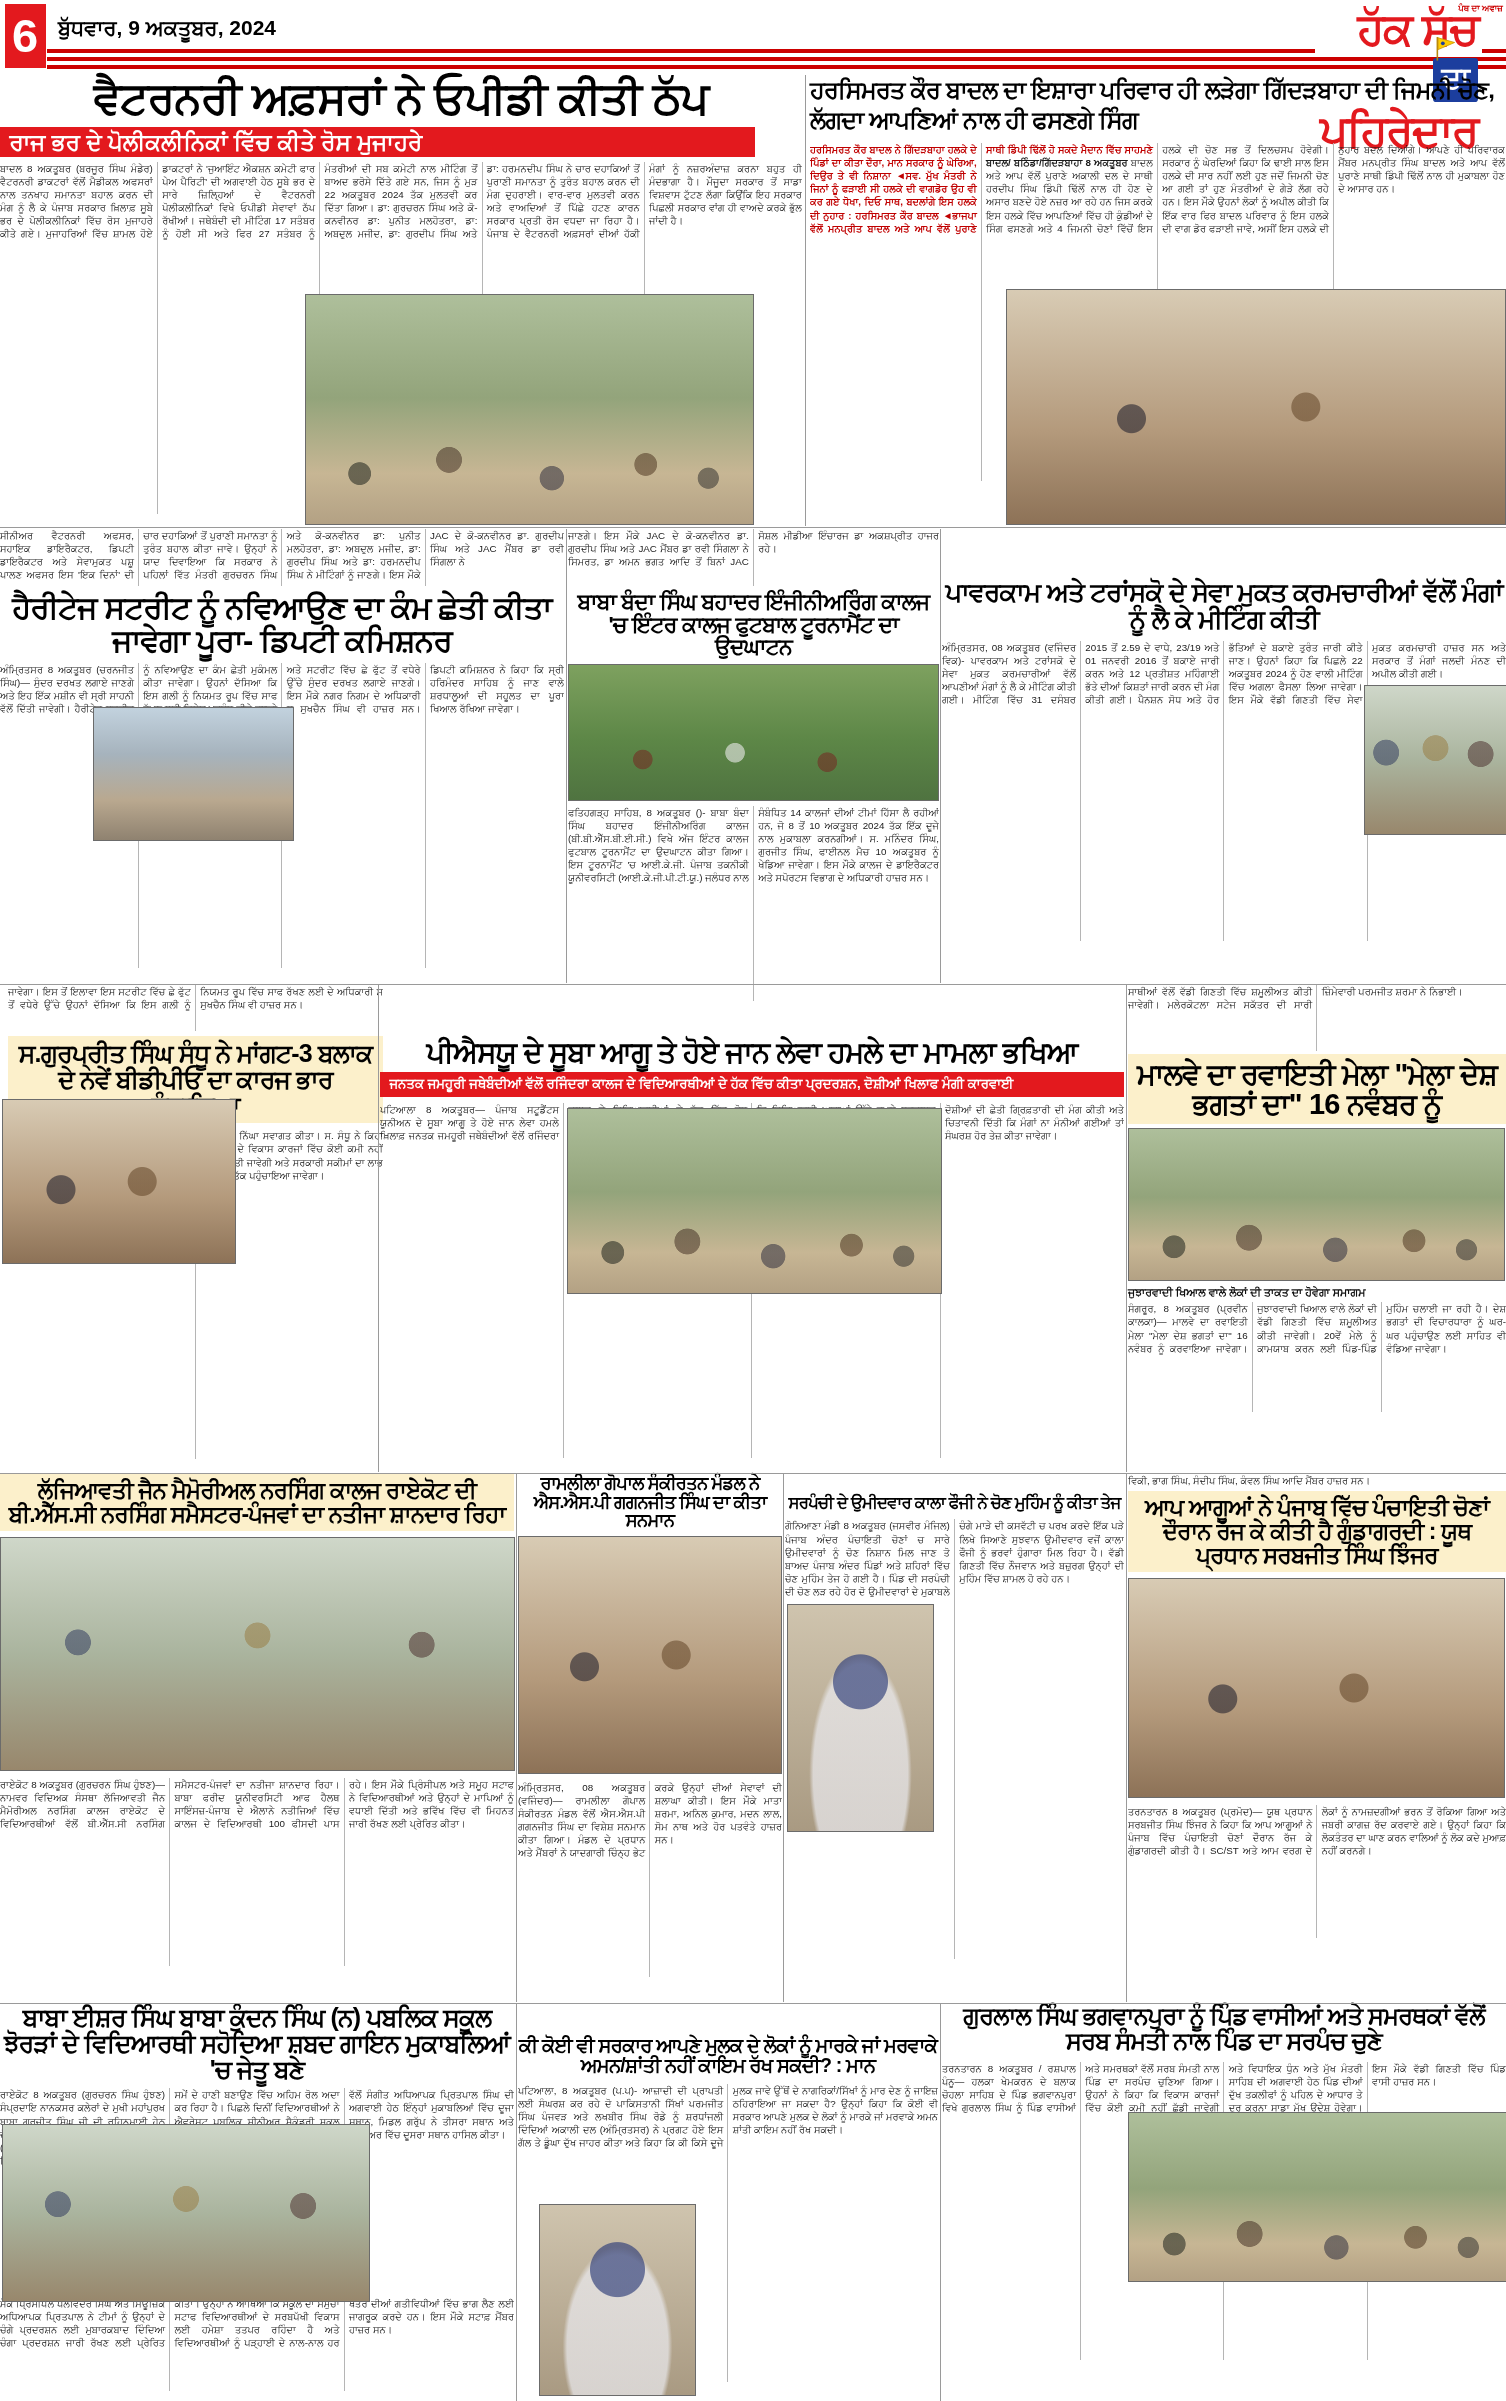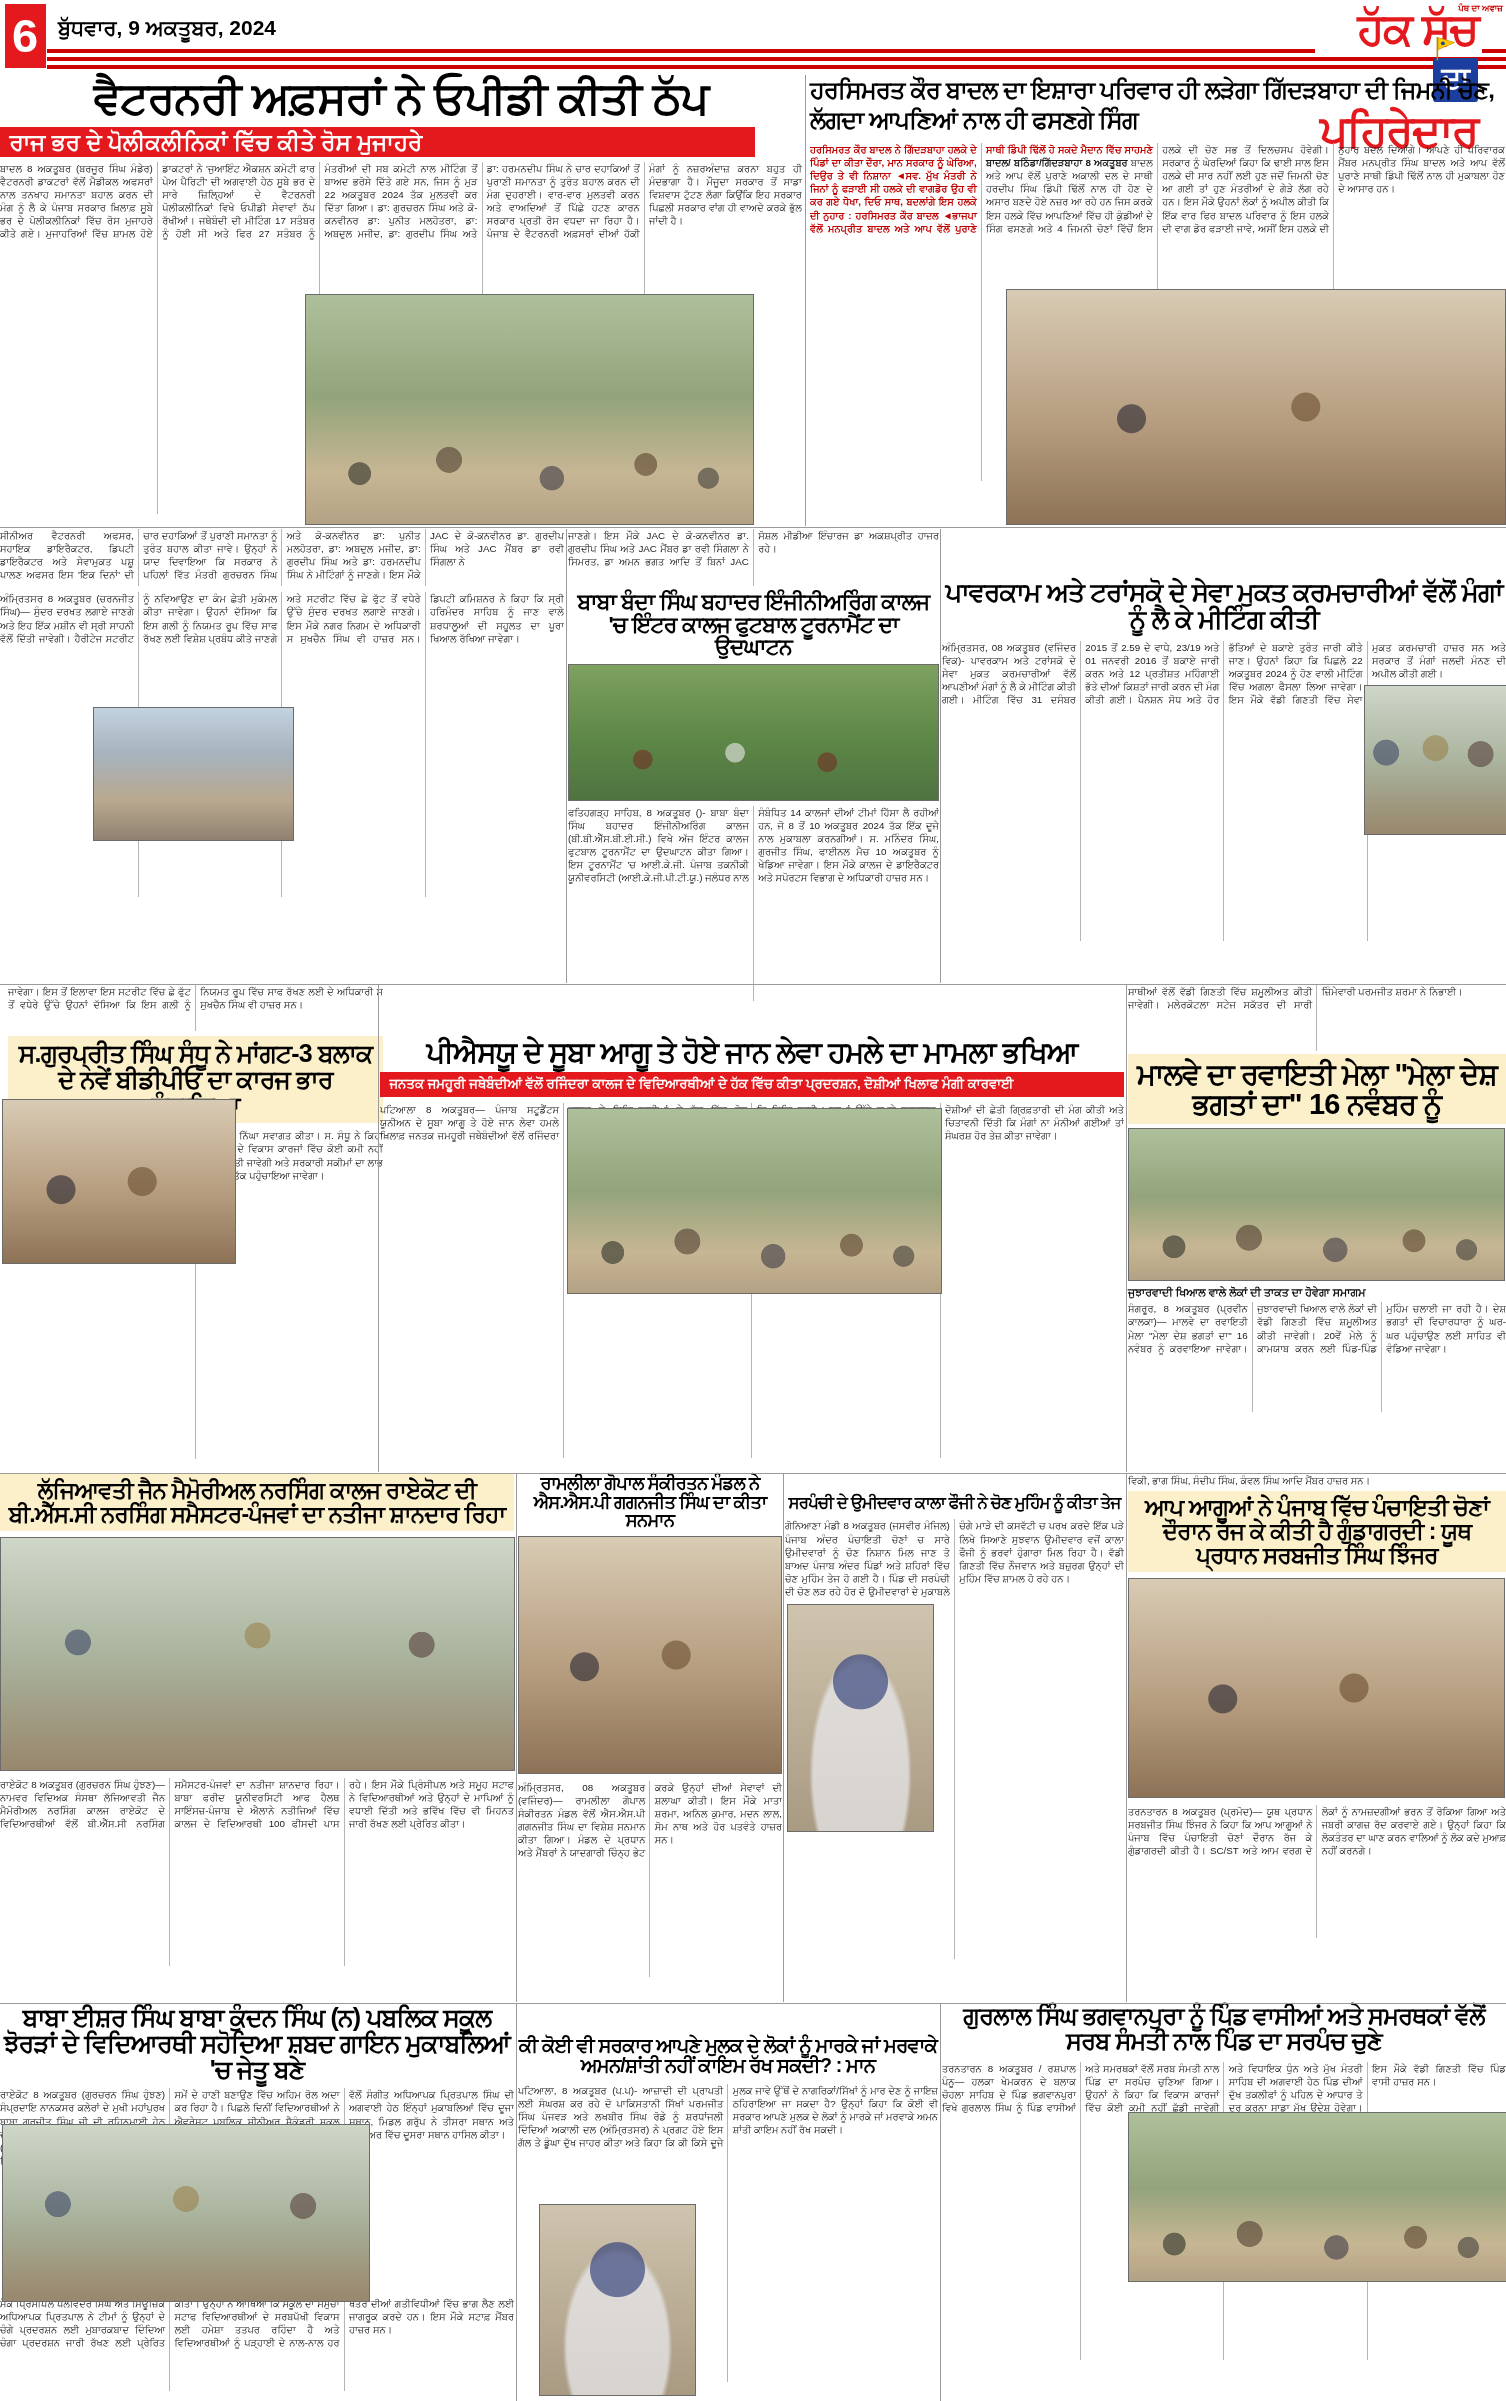--- a/index.html
+++ b/index.html
@@ -98,20 +98,21 @@
     <div class="bt cols-4" style="height:338px;overflow:hidden;margin-top:7.9px;">
       <span class="lead-red">ਹਰਸਿਮਰਤ ਕੌਰ ਬਾਦਲ ਨੇ ਗਿੱਦੜਬਾਹਾ ਹਲਕੇ ਦੇ ਪਿੰਡਾਂ ਦਾ ਕੀਤਾ ਦੌਰਾ, ਮਾਨ ਸਰਕਾਰ ਨੂੰ ਘੇਰਿਆ, ਦਿਉਰ ਤੇ ਵੀ ਨਿਸ਼ਾਨਾ ◄ਸਵ. ਮੁੱਖ ਮੰਤਰੀ ਨੇ ਜਿਨਾਂ ਨੂੰ ਫੜਾਈ ਸੀ ਹਲਕੇ ਦੀ ਵਾਗਡੋਰ ਉਹ ਵੀ ਕਰ ਗਏ ਧੋਖਾ, ਦਿਓ ਸਾਥ, ਬਦਲਾਂਗੇ ਇਸ ਹਲਕੇ ਦੀ ਨੁਹਾਰ : ਹਰਸਿਮਰਤ ਕੌਰ ਬਾਦਲ ◄ਭਾਜਪਾ ਵੱਲੋਂ ਮਨਪ੍ਰੀਤ ਬਾਦਲ ਅਤੇ ਆਪ ਵੱਲੋਂ ਪੁਰਾਣੇ ਸਾਥੀ ਡਿੰਪੀ ਢਿੱਲੋਂ ਹੋ ਸਕਦੇ ਮੈਦਾਨ ਵਿੱਚ ਸਾਹਮਣੇ</span>
       <span class="dl">ਬਾਦਲ/ ਬਠਿੰਡਾ/ਗਿੱਦੜਬਾਹਾ 8 ਅਕਤੂਬਰ</span>
       <span>ਬਾਦਲ ਅਤੇ ਆਪ ਵੱਲੋਂ ਪੁਰਾਣੇ ਅਕਾਲੀ ਦਲ ਦੇ ਸਾਥੀ ਹਰਦੀਪ ਸਿੰਘ ਡਿੰਪੀ ਢਿੱਲੋਂ ਨਾਲ ਹੀ ਹੋਣ ਦੇ ਅਸਾਰ ਬਣਦੇ ਹੋਏ ਨਜ਼ਰ ਆ ਰਹੇ ਹਨ ਜਿਸ ਕਰਕੇ ਇਸ ਹਲਕੇ ਵਿੱਚ ਆਪਣਿਆਂ ਵਿੱਚ ਹੀ ਕੁੰਡੀਆਂ ਦੇ ਸਿੰਗ ਫਸਣਗੇ ਅਤੇ 4 ਜਿਮਨੀ ਚੋਣਾਂ ਵਿੱਚੋਂ ਇਸ ਹਲਕੇ ਦੀ ਚੋਣ ਸਭ ਤੋਂ ਦਿਲਚਸਪ ਹੋਵੇਗੀ। ਸਰਕਾਰ ਨੂੰ ਘੇਰਦਿਆਂ ਕਿਹਾ ਕਿ ਢਾਈ ਸਾਲ ਇਸ ਹਲਕੇ ਦੀ ਸਾਰ ਨਹੀਂ ਲਈ ਹੁਣ ਜਦੋਂ ਜਿਮਨੀ ਚੋਣ ਆ ਗਈ ਤਾਂ ਹੁਣ ਮੰਤਰੀਆਂ ਦੇ ਗੇੜੇ ਲੱਗ ਰਹੇ ਹਨ। ਇਸ ਮੌਕੇ ਉਹਨਾਂ ਲੋਕਾਂ ਨੂੰ ਅਪੀਲ ਕੀਤੀ ਕਿ ਇੱਕ ਵਾਰ ਫਿਰ ਬਾਦਲ ਪਰਿਵਾਰ ਨੂੰ ਇਸ ਹਲਕੇ ਦੀ ਵਾਗ ਡੋਰ ਫੜਾਈ ਜਾਵੇ, ਅਸੀਂ ਇਸ ਹਲਕੇ ਦੀ ਨੁਹਾਰ ਬਦਲ ਦਿਆਂਗੇ। ਆਪਣੇ ਹੀ ਪਰਿਵਾਰਕ ਮੈਂਬਰ ਮਨਪ੍ਰੀਤ ਸਿੰਘ ਬਾਦਲ ਅਤੇ ਆਪ ਵੱਲੋਂ ਪੁਰਾਣੇ ਸਾਥੀ ਡਿੰਪੀ ਢਿੱਲੋਂ ਨਾਲ ਹੀ ਮੁਕਾਬਲਾ ਹੋਣ ਦੇ ਆਸਾਰ ਹਨ।</span>
     </div>
   </div>
   <div class="photo ph-indoor" style="left:1006px;top:289px;width:498px;height:234px;"></div>
 
   <div class="abs" style="left:0;top:529px;width:564px;height:454px;">
     <div class="bt cols-4" style="height:57px;overflow:hidden;">ਸੀਨੀਅਰ ਵੈਟਰਨਰੀ ਅਫਸਰ, ਸਹਾਇਕ ਡਾਇਰੈਕਟਰ, ਡਿਪਟੀ ਡਾਇਰੈਕਟਰ ਅਤੇ ਸੇਵਾਮੁਕਤ ਪਸ਼ੂ ਪਾਲਣ ਅਫਸਰ ਇਸ 'ਇਕ ਦਿਨਾਂ' ਦੀ ਚਾਰ ਦਹਾਕਿਆਂ ਤੋਂ ਪੁਰਾਣੀ ਸਮਾਨਤਾ ਨੂੰ ਤੁਰੰਤ ਬਹਾਲ ਕੀਤਾ ਜਾਵੇ। ਉਨ੍ਹਾਂ ਨੇ ਯਾਦ ਦਿਵਾਇਆ ਕਿ ਸਰਕਾਰ ਨੇ ਪਹਿਲਾਂ ਵਿੱਤ ਮੰਤਰੀ ਗੁਰਚਰਨ ਸਿੰਘ ਅਤੇ ਕੋ-ਕਨਵੀਨਰ ਡਾ: ਪੁਨੀਤ ਮਲਹੋਤਰਾ, ਡਾ: ਅਬਦੁਲ ਮਜੀਦ, ਡਾ: ਗੁਰਦੀਪ ਸਿੰਘ ਅਤੇ ਡਾ: ਹਰਮਨਦੀਪ ਸਿੰਘ ਨੇ ਮੀਟਿੰਗਾਂ ਨੂੰ ਜਾਣਗੇ। ਇਸ ਮੌਕੇ JAC ਦੇ ਕੋ-ਕਨਵੀਨਰ ਡਾ. ਗੁਰਦੀਪ ਸਿੰਘ ਅਤੇ JAC ਮੈਂਬਰ ਡਾ ਰਵੀ ਸਿੰਗਲਾ ਨੇ</div>
+    <div class="hl" style="font-size:31px;margin-top:6.3px;">ਹੈਰੀਟੇਜ ਸਟਰੀਟ ਨੂੰ ਨਵਿਆਉਣ ਦਾ ਕੰਮ ਛੇਤੀ ਕੀਤਾ ਜਾਵੇਗਾ ਪੂਰਾ- ਡਿਪਟੀ ਕਮਿਸ਼ਨਰ</div>
     <div class="bt cols-4" style="height:305px;overflow:hidden;margin-top:6.3px;">ਅੰਮ੍ਰਿਤਸਰ 8 ਅਕਤੂਬਰ (ਚਰਨਜੀਤ ਸਿੰਘ)— ਸੁੰਦਰ ਦਰਖਤ ਲਗਾਏ ਜਾਣਗੇ ਅਤੇ ਇਹ ਇੱਕ ਮਸ਼ੀਨ ਵੀ ਸ੍ਰੀ ਸਾਹਨੀ ਵੱਲੋਂ ਦਿੱਤੀ ਜਾਵੇਗੀ। ਹੈਰੀਟੇਜ ਸਟਰੀਟ ਨੂੰ ਨਵਿਆਉਣ ਦਾ ਕੰਮ ਛੇਤੀ ਮੁਕੰਮਲ ਕੀਤਾ ਜਾਵੇਗਾ। ਉਹਨਾਂ ਦੱਸਿਆ ਕਿ ਇਸ ਗਲੀ ਨੂੰ ਨਿਯਮਤ ਰੂਪ ਵਿੱਚ ਸਾਫ ਰੱਖਣ ਲਈ ਵਿਸ਼ੇਸ਼ ਪ੍ਰਬੰਧ ਕੀਤੇ ਜਾਣਗੇ ਅਤੇ ਸਟਰੀਟ ਵਿੱਚ ਛੇ ਫੁੱਟ ਤੋਂ ਵਧੇਰੇ ਉੱਚੇ ਸੁੰਦਰ ਦਰਖਤ ਲਗਾਏ ਜਾਣਗੇ। ਇਸ ਮੌਕੇ ਨਗਰ ਨਿਗਮ ਦੇ ਅਧਿਕਾਰੀ ਸ ਸੁਖਚੈਨ ਸਿੰਘ ਵੀ ਹਾਜ਼ਰ ਸਨ। ਡਿਪਟੀ ਕਮਿਸ਼ਨਰ ਨੇ ਕਿਹਾ ਕਿ ਸ੍ਰੀ ਹਰਿਮੰਦਰ ਸਾਹਿਬ ਨੂੰ ਜਾਣ ਵਾਲੇ ਸ਼ਰਧਾਲੂਆਂ ਦੀ ਸਹੂਲਤ ਦਾ ਪੂਰਾ ਖਿਆਲ ਰੱਖਿਆ ਜਾਵੇਗਾ।</div>
   </div>
   <div class="photo ph-street" style="left:93px;top:707px;width:199px;height:132px;"></div>
 
   <div class="abs" style="left:568px;top:529px;width:371px;height:454px;">
     <div class="bt cols-2" style="height:57px;overflow:hidden;">ਜਾਣਗੇ। ਇਸ ਮੌਕੇ JAC ਦੇ ਕੋ-ਕਨਵੀਨਰ ਡਾ. ਗੁਰਦੀਪ ਸਿੰਘ ਅਤੇ JAC ਮੈਂਬਰ ਡਾ ਰਵੀ ਸਿੰਗਲਾ ਨੇ ਸਿਮਰਤ, ਡਾ ਅਮਨ ਭਗਤ ਆਦਿ ਤੋਂ ਬਿਨਾਂ JAC ਸੋਸ਼ਲ ਮੀਡੀਆ ਇੰਚਾਰਜ ਡਾ ਅਕਸ਼ਪ੍ਰੀਤ ਹਾਜਰ ਰਹੇ।</div>
     <div class="hl" style="font-size:22px;margin-top:4.7px;">ਬਾਬਾ ਬੰਦਾ ਸਿੰਘ ਬਹਾਦਰ ਇੰਜੀਨੀਅਰਿੰਗ ਕਾਲਜ 'ਚ ਇੰਟਰ ਕਾਲਜ ਫੁਟਬਾਲ ਟੂਰਨਾਮੈਂਟ ਦਾ ਉਦਘਾਟਨ</div>
     <div class="photo ph-field" style="position:relative;left:0;top:0;width:369px;height:135px;margin:4.7px 0;"></div>
     <div class="bt cols-2" style="height:195px;overflow:hidden;">ਫਤਿਹਗੜ੍ਹ ਸਾਹਿਬ, 8 ਅਕਤੂਬਰ ()- ਬਾਬਾ ਬੰਦਾ ਸਿੰਘ ਬਹਾਦਰ ਇੰਜੀਨੀਅਰਿੰਗ ਕਾਲਜ (ਬੀ.ਬੀ.ਐੱਸ.ਬੀ.ਈ.ਸੀ.) ਵਿਖੇ ਅੱਜ ਇੰਟਰ ਕਾਲਜ ਫੁਟਬਾਲ ਟੂਰਨਾਮੈਂਟ ਦਾ ਉਦਘਾਟਨ ਕੀਤਾ ਗਿਆ। ਇਸ ਟੂਰਨਾਮੈਂਟ 'ਚ ਆਈ.ਕੇ.ਜੀ. ਪੰਜਾਬ ਤਕਨੀਕੀ ਯੂਨੀਵਰਸਿਟੀ (ਆਈ.ਕੇ.ਜੀ.ਪੀ.ਟੀ.ਯੂ.) ਜਲੰਧਰ ਨਾਲ ਸੰਬੰਧਿਤ 14 ਕਾਲਜਾਂ ਦੀਆਂ ਟੀਮਾਂ ਹਿੱਸਾ ਲੈ ਰਹੀਆਂ ਹਨ, ਜੋ 8 ਤੋਂ 10 ਅਕਤੂਬਰ 2024 ਤੱਕ ਇੱਕ ਦੂਜੇ ਨਾਲ ਮੁਕਾਬਲਾ ਕਰਨਗੀਆਂ। ਸ. ਮਨਿੰਦਰ ਸਿੰਘ, ਗੁਰਜੀਤ ਸਿੰਘ, ਫਾਈਨਲ ਮੈਚ 10 ਅਕਤੂਬਰ ਨੂੰ ਖੇਡਿਆ ਜਾਵੇਗਾ। ਇਸ ਮੌਕੇ ਕਾਲਜ ਦੇ ਡਾਇਰੈਕਟਰ ਅਤੇ ਸਪੋਰਟਸ ਵਿਭਾਗ ਦੇ ਅਧਿਕਾਰੀ ਹਾਜ਼ਰ ਸਨ।</div>
   </div>

